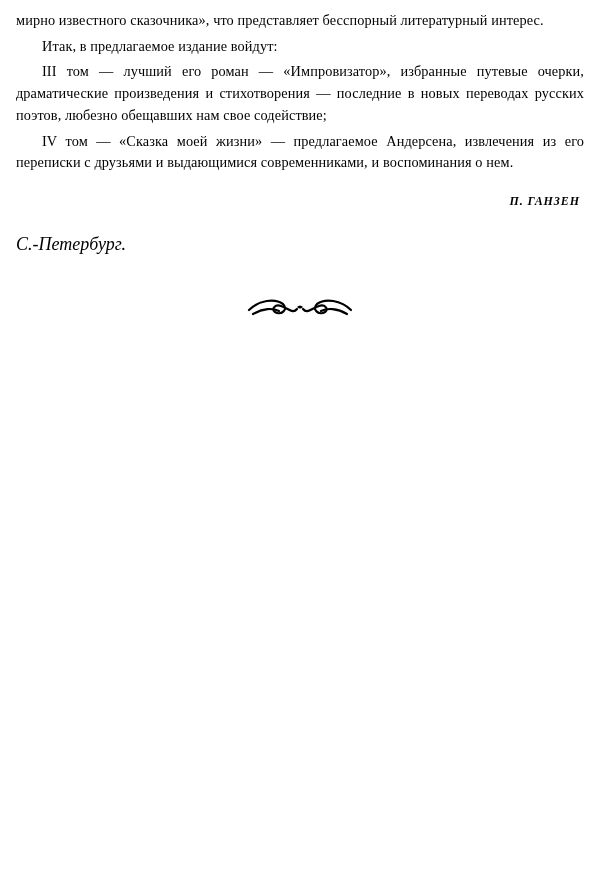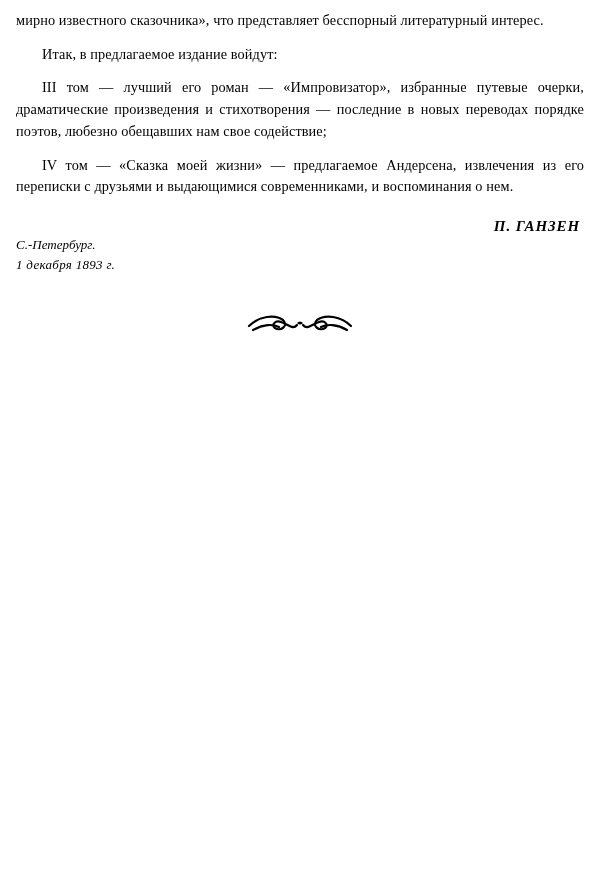--- a/index.html
+++ b/index.html
@@ -31,35 +31,35 @@
     letter-spacing: 0.1px;
   }
   .para {
     margin: 0;
     text-indent: 26px;
   }
   .para.cont {
     text-indent: 0;
   }
   .para + .para {
-    margin-top: 12px;
+    margin-top: 4px;
   }
   .signature {
     margin-top: 20px;
     text-align: right;
     font-style: italic;
     font-weight: bold;
-    font-size: 15px;
+    font-size: 12px;
     letter-spacing: 0.9px;
     padding-right: 4px;
   }
   .place-date {
-    margin-top: 0;
+    margin-top: 22px;
     font-style: italic;
-    font-size: 13px;
+    font-size: 18px;
     line-height: 1.5;
     text-align: left;
   }
   .place-date .line2 {
     letter-spacing: 0.3px;
   }
   .ornament {
     margin-top: 34px;
     text-align: center;
     height: 40px;
@@ -69,29 +69,28 @@
   }
 </style>
 </head>
 <body>
 
 <div class="page">
 
   <div class="body-text">
     <p class="para cont">мирно известного сказочника», что представляет бесспорный литературный интерес.</p>
     <p class="para">Итак, в предлагаемое издание войдут:</p>
-    <p class="para">III том — лучший его роман — «Импровизатор», избранные путевые очерки, драматические произведения и стихотворения — последние в новых переводах порядке поэтов, любезно обещавших нам свое содействие;</p>
+    <p class="para">III том — лучший его роман — «Импровизатор», избранные путевые очерки, драматические произведения и стихотворения — последние в новых переводах русских поэтов, любезно обещавших нам свое содействие;</p>
     <p class="para">IV том — «Сказка моей жизни» — предлагаемое Андерсена, извлечения из его переписки с друзьями и выдающимися современниками, и воспоминания о нем.</p>
   </div>
 
   <div class="signature">П. ГАНЗЕН</div>
 
   <div class="place-date">
     <div class="line1">С.-Петербург.</div>
-    <div class="line2">1 декабря 1893 г.</div>
   </div>
 
   <div class="ornament">
     <svg width="110" height="34" viewBox="0 0 110 34" xmlns="http://www.w3.org/2000/svg">
       <g fill="none" stroke="#000000" stroke-width="2.2" stroke-linecap="round">
         <path d="M4 18 C 14 8, 30 6, 38 12 C 44 17, 36 24, 30 20 C 26 17, 30 12, 36 14 C 44 17, 48 22, 52 17"></path>
         <path d="M8 22 C 18 16, 28 16, 34 19"></path>
         <path d="M106 18 C 96 8, 80 6, 72 12 C 66 17, 74 24, 80 20 C 84 17, 80 12, 74 14 C 66 17, 62 22, 58 17"></path>
         <path d="M102 22 C 92 16, 82 16, 76 19"></path>
       </g>

